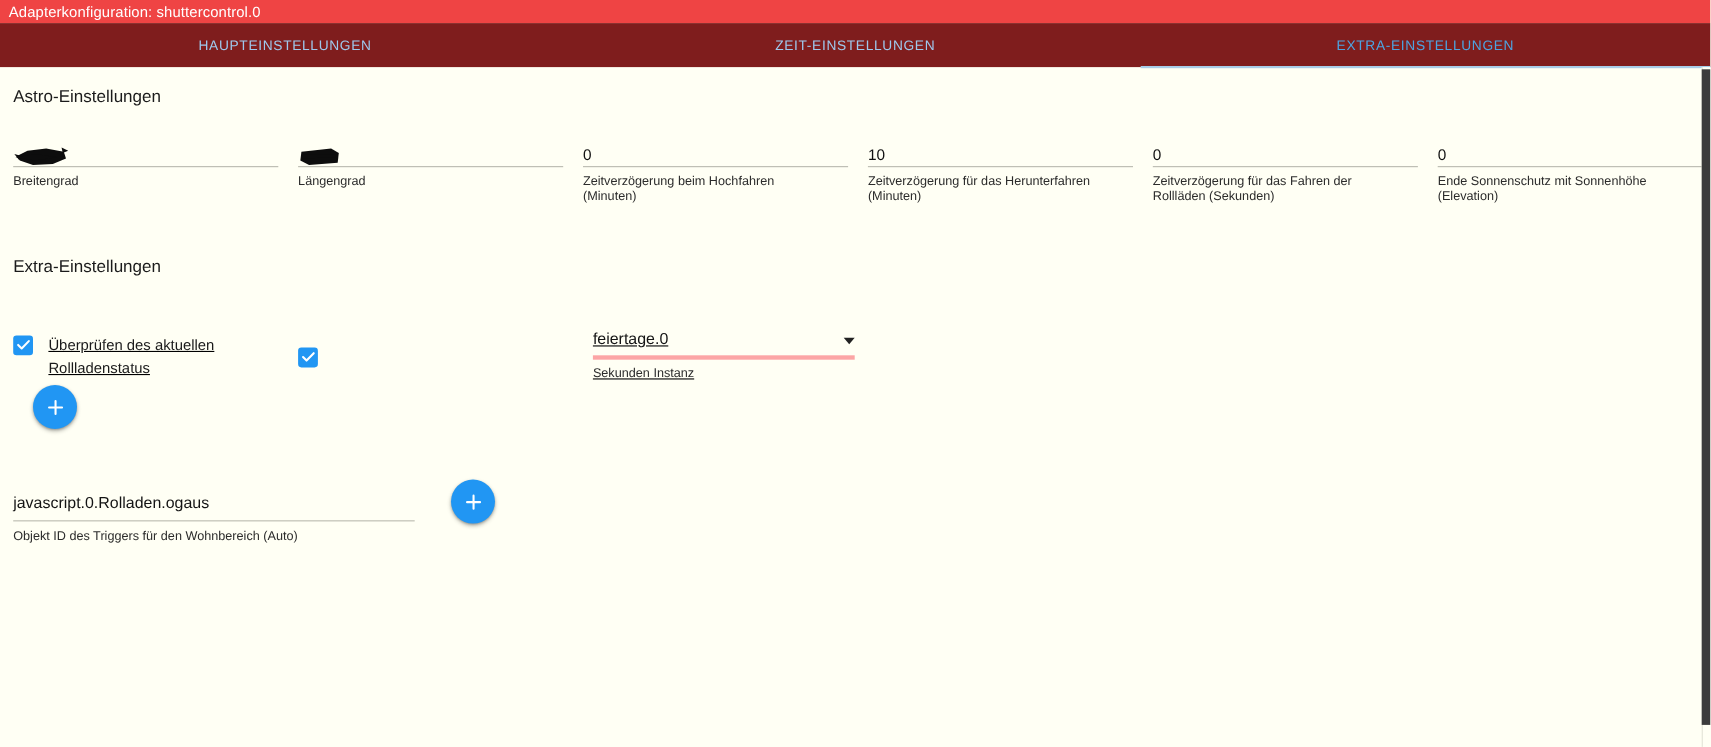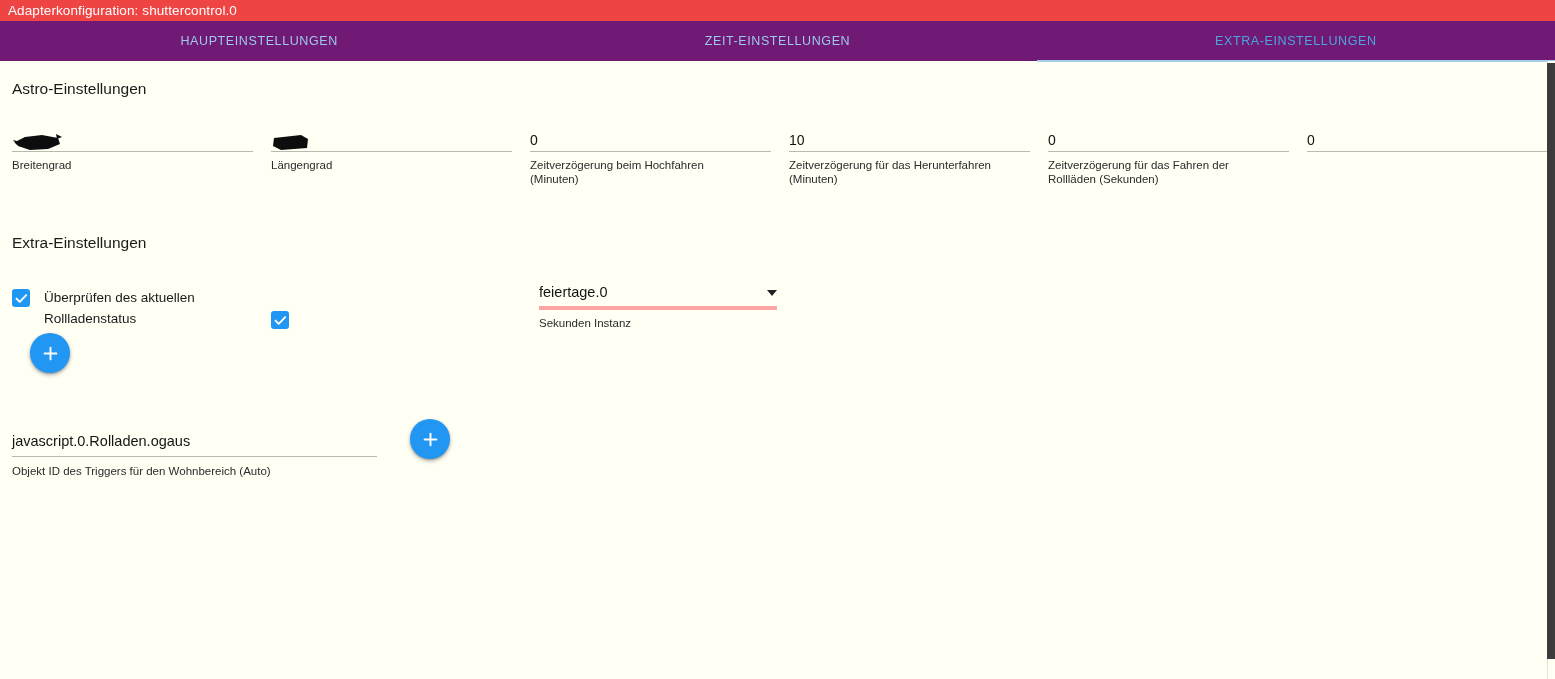--- a/index.html
+++ b/index.html
@@ -27,21 +27,21 @@
     padding: 0 8px;
     font-size: 13.5px;
     letter-spacing: .1px;
     white-space: nowrap;
   }
 
   
   .tabbar {
     display: flex;
     height: 40px;
-    background: #701a75;
+    background: #7f1d1d;
     position: relative;
   }
   .tab {
     flex: 1 1 0;
     display: flex;
     align-items: center;
     justify-content: center;
     font-size: 12.5px;
     letter-spacing: .6px;
     color: #9ec8ec;
@@ -114,22 +114,23 @@
     display: inline-block;
     position: relative;
     height: 20px;
     vertical-align: middle;
   }
   .redaction svg { display: block; }
 
   
   .extra-row {
     display: flex;
-    margin-top: 32px;
-    align-items: flex-end;
+    margin-top: 49px;
+    align-items: center;
+    text-decoration: underline;
   }
   .checkbox-field {
     flex: 0 0 259px;
     display: flex;
     align-items: flex-start;
   }
   .checkbox {
     width: 18px;
     height: 18px;
     border-radius: 3px;
@@ -310,20 +311,21 @@
 
     <div class="field">
       <div class="field-value">0</div>
       <div class="field-underline"></div>
       <div class="field-label">Zeitverzögerung für das Fahren der Rollläden (Sekunden)</div>
     </div>
 
     <div class="field">
       <div class="field-value">0</div>
       <div class="field-underline"></div>
+      <div class="field-label">Ende Sonnenschutz mit Sonnenhöhe (Elevation)</div>
     </div>
 
   </div>
 
   <h2 class="section-title" style="margin-top:48px;">Extra-Einstellungen</h2>
 
   <div class="extra-row">
 
     <div class="checkbox-field">
       <span class="checkbox">

